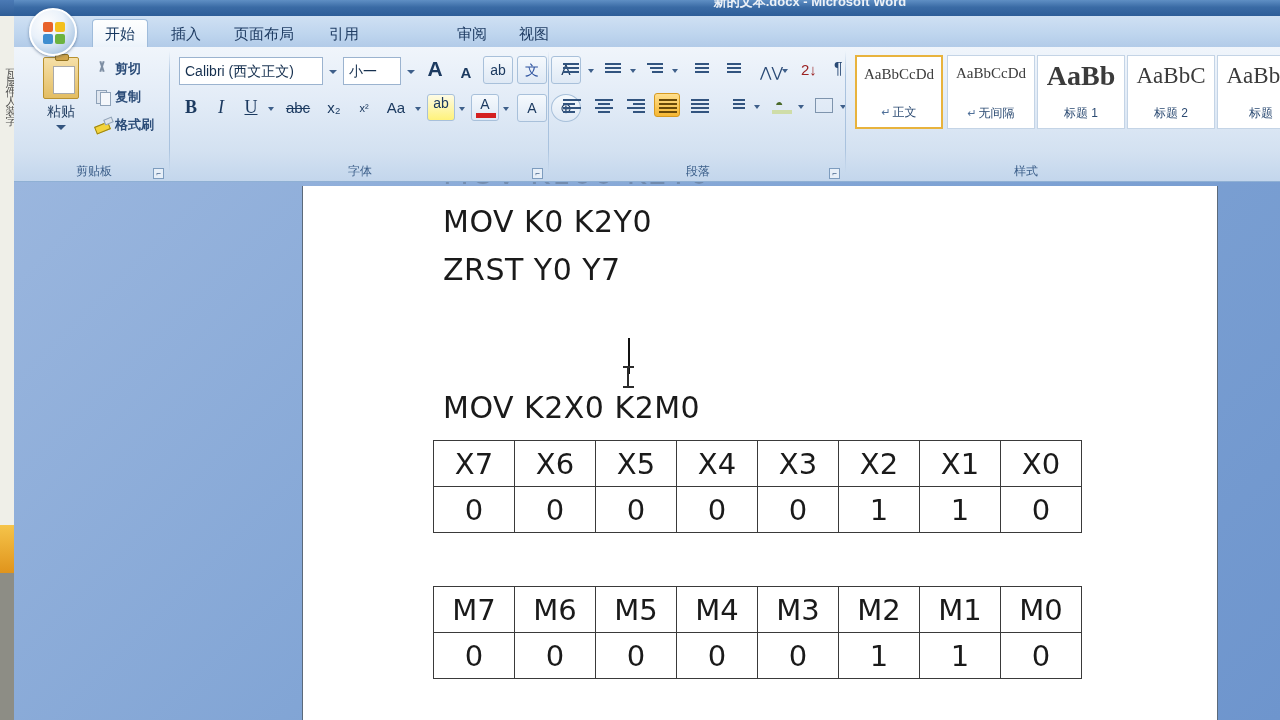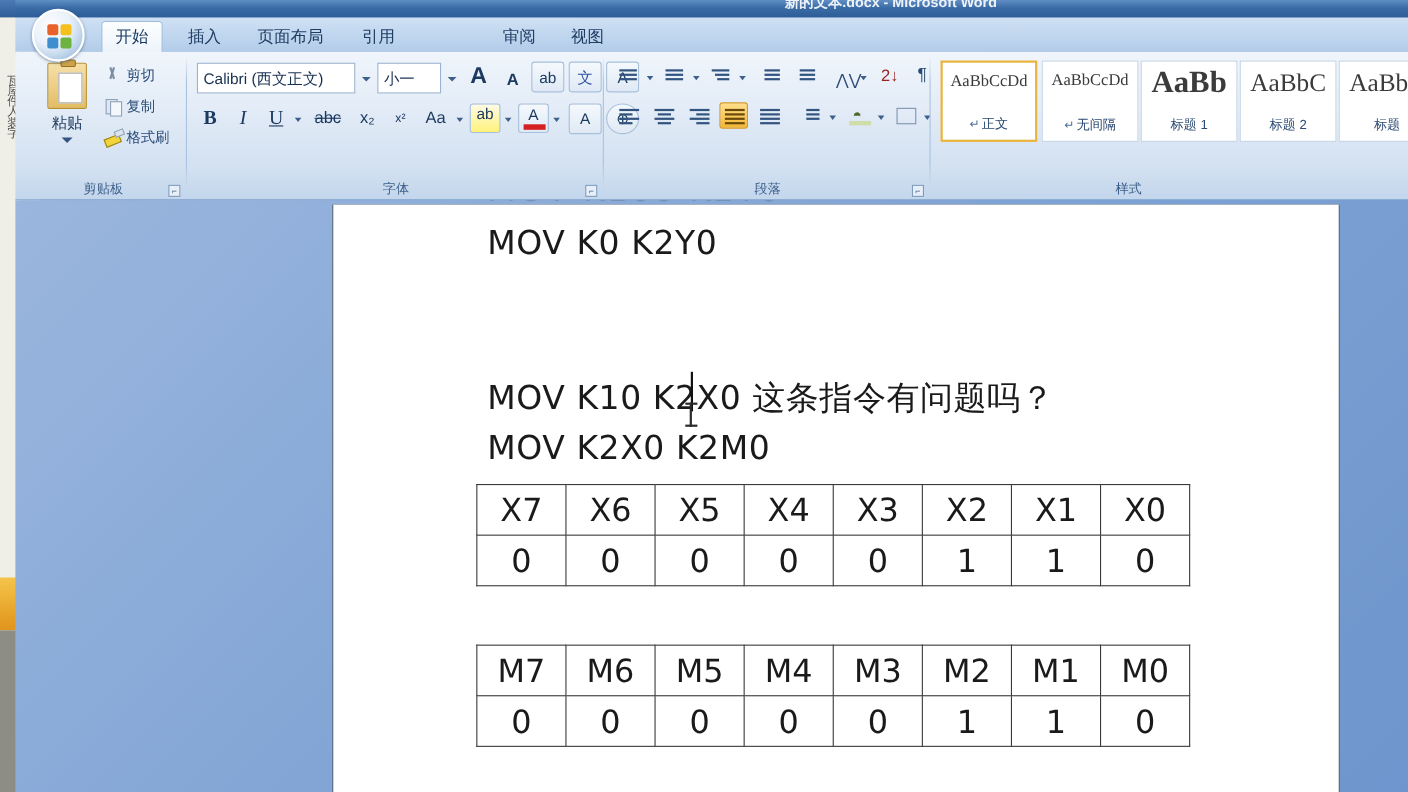--- a/index.html
+++ b/index.html
@@ -142,21 +142,21 @@
     position: absolute; left: 0; top: 48px; width: 58px;
     font-size: 14px; color: #1e3a5e;
   }
   #paste-arrow {
     position: absolute; left: 24px; top: 70px; width: 0; height: 0;
     border-left: 5px solid transparent; border-right: 5px solid transparent;
     border-top: 5px solid #34557f;
   }
   .clip-row {
     position: absolute; left: 76px; height: 24px; line-height: 24px;
-    font-size: 13px; color: #2b4c78; white-space: nowrap;
+    font-size: 13px; color: #2b4c78; white-space: nowrap; font-weight: bold;
   }
   .clip-row .ci {
     display: inline-block; width: 17px; height: 15px; vertical-align: -3px;
     margin-right: 4px;
   }
   .ci-scissors { position: relative; }
   .ci-scissors:before, .ci-scissors:after {
     content: ""; position: absolute; left: 7px; top: 0; width: 2px; height: 11px;
     background: #7d8ea3;
   }
@@ -531,21 +531,21 @@
   </div>
 
   <div id="doc-area">
     <div id="page">
 
       <div id="page-ghost">
         <span>MOV   K100    K2Y0</span>
       </div>
 
       <div class="docline" style="top:18px;">MOV     K0        K2Y0</div>
-      <div class="docline" style="top:156px;">MOV     K10    K2X0  这条指令有问题吗？</div>
+      <div class="docline" style="top:66px;">ZRST    Y0      Y7</div>
       <div class="docline" style="top:204px;">MOV     K2X0     K2M0</div>
 
       <div id="text-caret" style="left:325px;top:152px;height:36px;"></div>
       <div id="mouse-ibeam" style="left:320px;top:180px;"></div>
 
       <table class="bittable" style="left:130px;top:254px;">
         <tbody>
             <tr>
           <td>X7</td>
           <td>X6</td>

